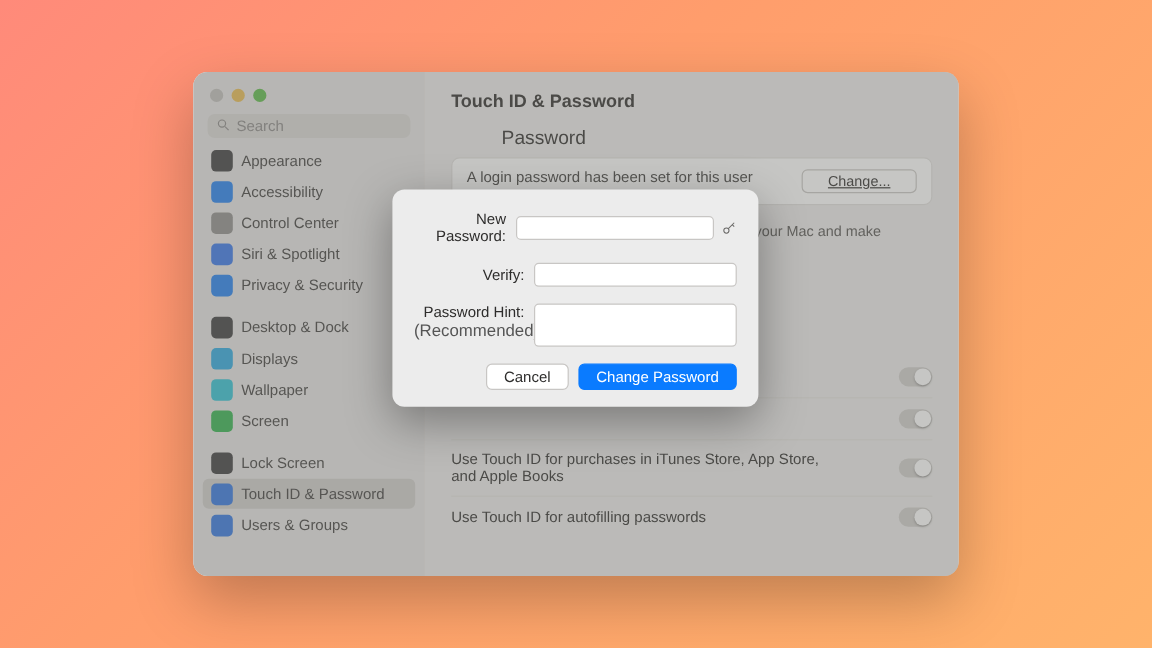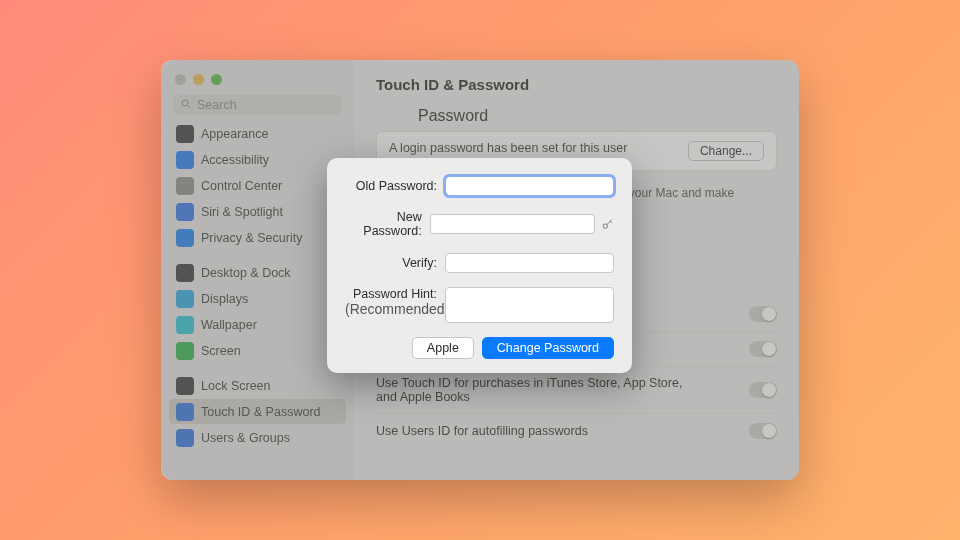--- a/index.html
+++ b/index.html
@@ -26,21 +26,21 @@
   .nav-item { display:flex; align-items:center; padding: 3.5px 7px; border-radius:5px; color:#3e3d3c; margin-bottom:1px; }
   .nav-item.active { background:#cfcdca; }
   .nav-item .ico { width:18px; height:18px; border-radius:4px; margin-right:7px; display:flex;align-items:center;justify-content:center;}
   .nav-group-gap{height:9px;}
   .main { flex:1; padding: 16px 22px; color:#2b2a29; }
   .main h1 { font-size:15px; font-weight:700; margin-bottom:14px; }
   .section-label{font-size:16px;font-weight:400;margin-bottom:6px;padding-left:42px;}
   .panel { background:#fff; border:1px solid #e1dfdd; border-radius:7px; padding:9px 12px; font-size:12.5px; color:#3d3c3a;}
   .panel-row{display:flex;justify-content:space-between;}
   .btn {
-    background:#fff;border:1px solid #c9c7c4;border-radius:5px;font-size:12px;padding:2px 11px;color:#2b2a29;
+    background:#fff;border:1px solid #c9c7c4;border-radius:5px;font-size:12px;padding:2px 21px;color:#2b2a29;text-decoration:underline;
   }
   .desc{font-size:12px;color:#53514f;margin-top:14px;line-height:1.35;}
   .fp-row{display:flex;align-items:center;gap:18px;margin-top:12px;}
   .fp-add{width:34px;height:34px;background:#ddd9d6;border-radius:50%;display:flex;align-items:center;justify-content:center;color:#6b6967;font-size:18px;}
   .toggle-row{display:flex;align-items:center;justify-content:space-between;font-size:12.5px;padding:9px 0;border-top:1px solid #e3e1de;}
   .toggle-row:first-of-type{border-top:none;}
   .toggle{width:28px;height:16px;background:#cfcdca;border-radius:10px;position:relative;flex-shrink:0;}
   .toggle::after{content:"";position:absolute;width:14px;height:14px;background:#fff;border-radius:50%;top:1px;right:1px;box-shadow:0 1px 2px rgba(0,0,0,.3);}
 
   .dim{position:absolute;inset:0;background:rgba(120,118,115,0.42);}
@@ -159,34 +159,30 @@
         </div>
         <div class="toggle-row">
           <span style="max-width: 320px;"></span>
           <div class="toggle"></div>
         </div>
         <div class="toggle-row">
           <span style="max-width: 320px;">Use Touch ID for purchases in iTunes Store, App Store, and Apple Books</span>
           <div class="toggle"></div>
         </div>
         <div class="toggle-row">
-          <span style="max-width: 320px;">Use Users ID for autofilling passwords</span>
+          <span style="max-width: 320px;">Use Touch ID for autofilling passwords</span>
           <div class="toggle"></div>
         </div>
       </div>
   </div>
 
   <div class="dim"></div>
 </div>
 
 <div class="modal">
-  <div class="mrow">
-    <div class="lab">Old Password:</div>
-    <input type="password" class="focus" style="">
-  </div>
   <div class="mrow">
     <div class="lab">New Password:</div>
     <input type="password" style="flex: 0 0 148px;">
     <span class="keyico">
       <svg viewBox="0 0 24 24">
           <circle cx="8" cy="15" r="4"></circle>
           <path d="M11 12 L20 3 M17 6 L20 9"></path>
         </svg>
     </span>
   </div>
@@ -195,16 +191,16 @@
     <input type="password" style="">
   </div>
   <div class="mrow" style="align-items:flex-start">
     <div class="lab">
       <span>Password Hint:</span><br>
       <span class="sub">(Recommended)</span>
     </div>
     <textarea style=""></textarea>
   </div>
   <div class="mactions">
-    <button class="mbtn">Apple</button>
+    <button class="mbtn">Cancel</button>
     <button class="mbtn primary">Change Password</button>
   </div>
 </div>
 
 </body></html>

